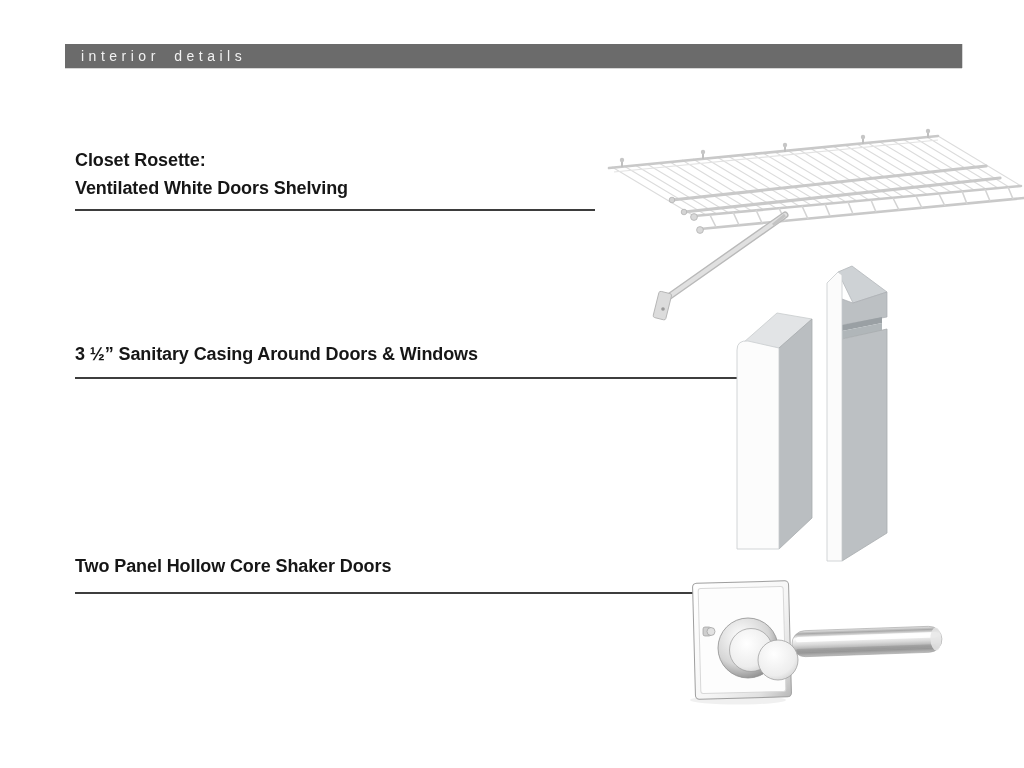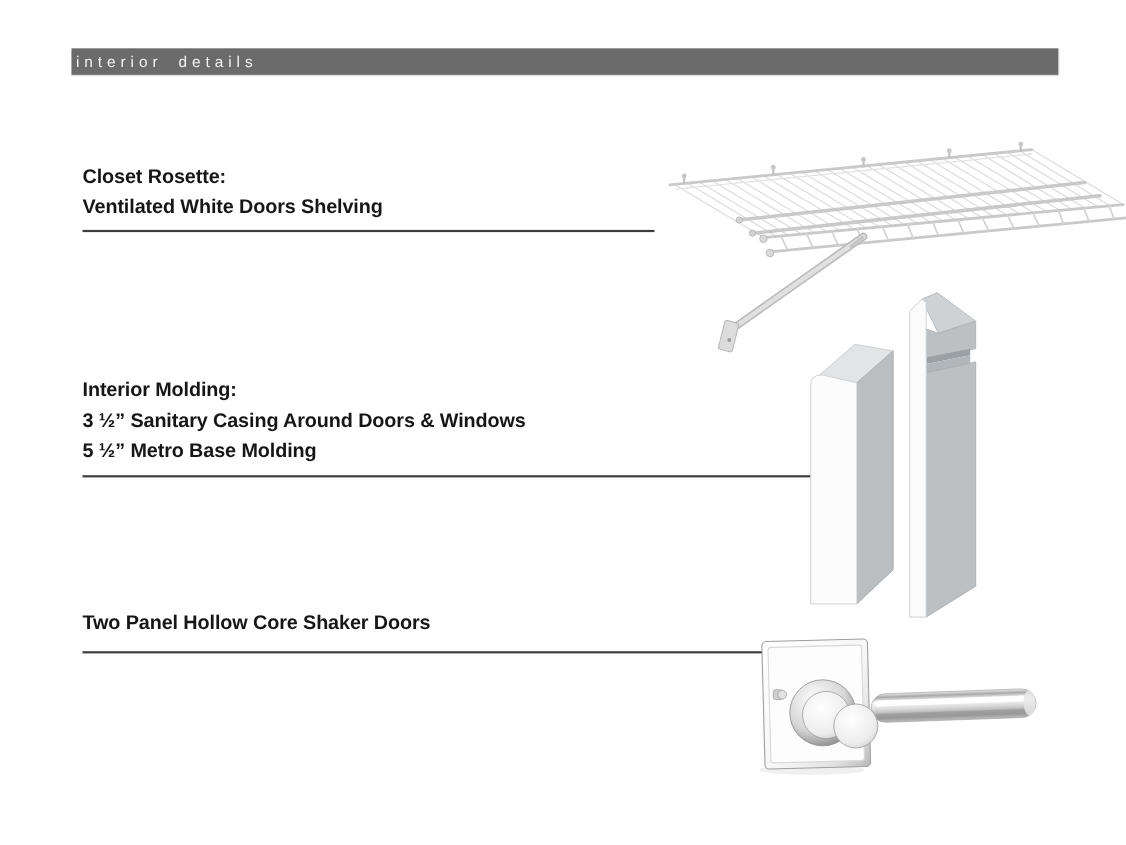--- a/index.html
+++ b/index.html
@@ -3,21 +3,21 @@
 <meta charset="utf-8">
 <style>
   html,body{margin:0;padding:0;background:#ffffff;}
   .slide{
     position:relative;width:1024px;height:768px;background:#ffffff;overflow:hidden;
     font-family:"Liberation Sans",sans-serif;
   }
   .header-bar{
     position:absolute;left:65px;top:44px;width:897px;height:24px;
     background:#6b6b6b;box-shadow:0 1px 0 #d6d6d6,1px 0 0 #d6d6d6;
-    display:flex;align-items:center;padding-left:4px;box-sizing:border-box;
+    display:flex;align-items:center;padding-left:16px;box-sizing:border-box;
   }
   .header-bar span{
     color:#f2f2f2;font-size:14px;letter-spacing:4.5px;word-spacing:6px;
     font-weight:400;white-space:nowrap;
   }
   .spec{position:absolute;left:75px;color:#161616;}
   .spec h2,.spec p{
     margin:0;font-size:18px;font-weight:600;line-height:27.5px;
     letter-spacing:-0.1px;white-space:nowrap;
   }
@@ -42,23 +42,21 @@
     <span>interior details</span>
   </div>
 
   <section class="spec" id="sec-shelving">
     <h2>Closet Rosette:</h2>
     <p>Ventilated White Doors Shelving</p>
     <div class="rule"></div>
   </section>
 
   <section class="spec" id="sec-molding">
-    <h2>Interior Molding:</h2>
     <p>3 ½” Sanitary Casing Around Doors &amp; Windows</p>
-    <p>5 ½” Metro Base Molding</p>
     <div class="rule"></div>
   </section>
 
   <section class="spec" id="sec-doors">
     <p>Two Panel Hollow Core Shaker Doors</p>
     <div class="rule"></div>
   </section>
 
   <svg class="illus" id="shelf-svg" width="430" height="200" viewBox="0 0 430 200" fill="none">
 

